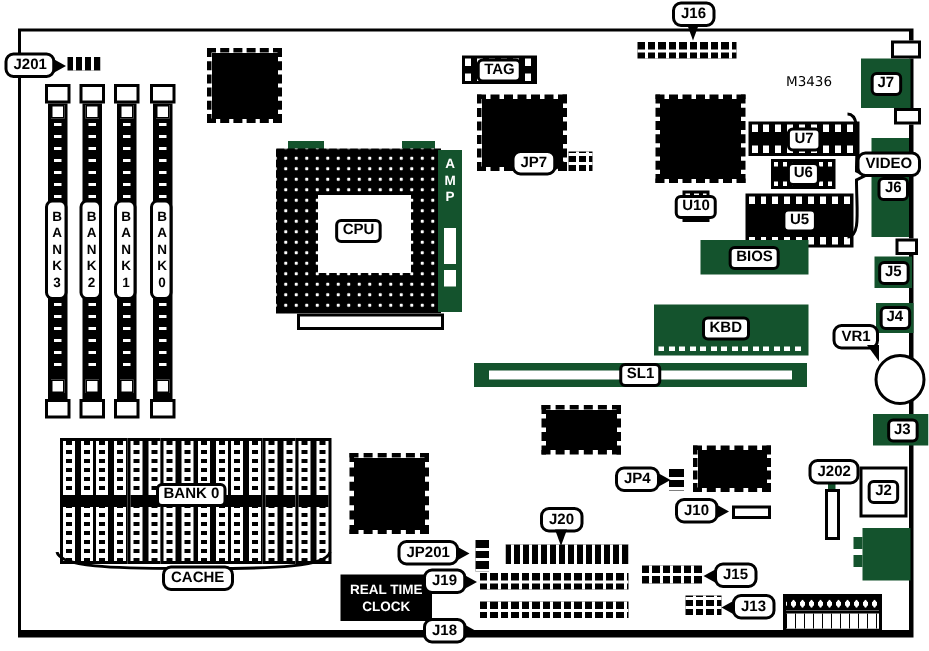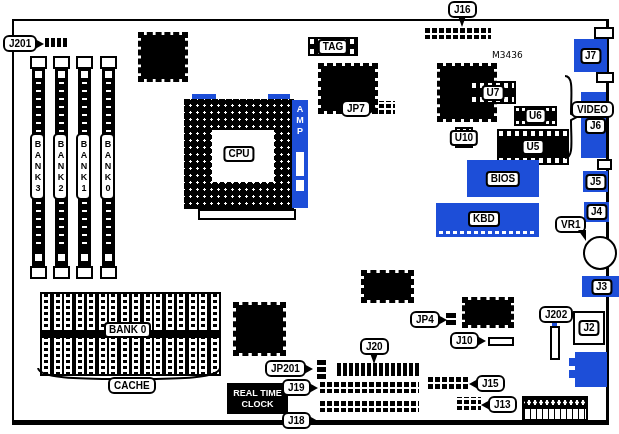--- a/index.html
+++ b/index.html
@@ -16,21 +16,21 @@
   .tail-l::before{content:"";position:absolute;right:100%;top:50%;transform:translateY(-50%);
            border-top:5px solid transparent;border-bottom:5px solid transparent;border-right:9px solid #000;}
   .tail-d::after{content:"";position:absolute;left:50%;top:100%;transform:translateX(-50%);
            border-left:4px solid transparent;border-right:4px solid transparent;border-top:11px solid #000;}
   .tail-dr::after{content:"";position:absolute;left:75%;top:96%;
            border-left:8px solid transparent;border-top:11px solid #000;}
   
   .wlabel{position:absolute;background:#fff;border:2px solid #000;border-radius:4px;
           padding:0 3px;font:700 10px/12px "Liberation Sans",sans-serif;white-space:nowrap;z-index:4;}
   .center{left:50%;top:50%;transform:translate(-50%,-50%);}
-  .blk{position:absolute;background:#1d4ed8;z-index:2;}
+  .blk{position:absolute;background:#14532d;z-index:2;}
   
   .dip{position:absolute;background:#000;z-index:2;}
   .dip::before,.dip::after{content:"";position:absolute;left:2px;right:2px;height:5px;
         background:repeating-linear-gradient(90deg,#fff 0 4px,transparent 4px 8px);}
   .dip::before{top:2px;}.dip::after{bottom:2px;}
   .dip2::before,.dip2::after{height:3px;background:repeating-linear-gradient(90deg,#fff 0 3px,transparent 3px 6px);}
   
   .qfp{position:absolute;background:#000;background-clip:padding-box;border:3px dashed #000;z-index:2;}
   
   .hdr-plus{position:absolute;z-index:2;background-color:#000;background-image:
@@ -63,21 +63,21 @@
   .csock{position:absolute;top:292px;width:20px;height:80px;border:2px solid #000;z-index:2;
       background-color:#fff;background-image:
       linear-gradient(#000,#000),linear-gradient(#000,#000),
       repeating-linear-gradient(180deg,#000 0 3px,transparent 3px 6px),
       repeating-linear-gradient(180deg,#000 0 3px,transparent 3px 6px);
       background-size:100% 8px,4px 100%,4px 100%,4px 100%;
       background-position:50% 50%,50% 0,2px 0,14px 0;background-repeat:no-repeat;}
   .rtc{position:absolute;left:227px;top:383px;width:61px;height:31px;background:#000;color:#fff;
       font:700 9px/11px "Liberation Sans",sans-serif;text-align:center;display:flex;
       flex-direction:column;justify-content:center;z-index:2;letter-spacing:0px;}
-  .small-txt{position:absolute;font:400 9px "DejaVu Sans",sans-serif;z-index:3;}
+  .small-txt{position:absolute;font:400 9px "DejaVu Sans",sans-serif;z-index:3;margin-left:32px;}
 </style>
 </head>
 <body>
 
 <div class="stage">
   <div class="board"></div>
 
   <div class="callout tail-r" style="left:3px;top:35px">J201</div>
   <div class="hdr-vert" style="left:45px;top:38px;width:22px;height:9px"></div>
 
@@ -137,21 +137,21 @@
   <div class="dip" style="left:308px;top:37px;width:50px;height:19px">
     <div class="wlabel center">TAG</div>
   </div>
   <div class="callout tail-r" style="left:341px;top:100px">JP7</div>
   <div class="grid-jp" style="left:379px;top:101px;width:16px;height:13px"></div>
 
   <div class="callout tail-d" style="left:448px;top:1px">J16</div>
   <div class="hdr-plus" style="left:425px;top:28px;width:66px;height:11px"></div>
 
   <div class="small-txt" style="left:492px;top:50px">M3436</div>
-  <div class="dip" style="left:470px;top:81px;width:46px;height:23px">
+  <div class="dip" style="left:499px;top:81px;width:74px;height:23px">
     <div class="wlabel center">U7</div>
   </div>
   <div class="dip dip2" style="left:514px;top:106px;width:43px;height:20px">
     <div class="wlabel center">U6</div>
   </div>
   <div class="dip dip2" style="left:455px;top:127px;width:18px;height:21px">
     <div class="wlabel center">U10</div>
   </div>
   <div class="dip" style="left:497px;top:129px;width:72px;height:36px">
     <div class="wlabel center">U5</div>
@@ -165,27 +165,31 @@
   <div class="blk" style="left:574px;top:39px;width:33px;height:33px">
     <div class="wlabel center">J7</div>
   </div>
   <div class="blk" style="left:581px;top:92px;width:25px;height:66px">
     <div class="wlabel" style="left:4px;top:26px">J6</div>
   </div>
   <div class="wbar" style="left:594px;top:27px;width:16px;height:8px"></div>
   <div class="wbar" style="left:596px;top:72px;width:14px;height:7px"></div>
   <div class="wbar" style="left:597px;top:159px;width:11px;height:7px"></div>
 
-  <div class="blk" style="left:467px;top:160px;width:72px;height:37px">
+  <div class="blk" style="left:467px;top:160px;width:72px;height:23px">
     <div class="wlabel center">BIOS</div>
   </div>
   <div class="blk" style="left:436px;top:203px;width:103px;height:34px">
     <div class="wlabel" style="left:32px;top:8px">KBD</div>
     <div style="position:absolute;left:3px;right:3px;bottom:3px;height:3px;
          background:repeating-linear-gradient(90deg,#fff 0 4px,transparent 4px 7px)"></div>
+  </div>
+  <div class="blk" style="left:316px;top:242px;width:222px;height:16px">
+    <div style="position:absolute;left:10px;top:5px;width:202px;height:6px;background:#fff"></div>
+    <div class="wlabel center">SL1</div>
   </div>
 
   <div class="blk" style="left:583px;top:171px;width:25px;height:21px">
     <div class="wlabel center">J5</div>
   </div>
   <div class="blk" style="left:584px;top:202px;width:25px;height:20px">
     <div class="wlabel center">J4</div>
   </div>
   <div class="callout tail-dr" style="left:555px;top:216px">VR1</div>
   <div style="position:absolute;left:583px;top:236px;width:30px;height:30px;background:#fff;

